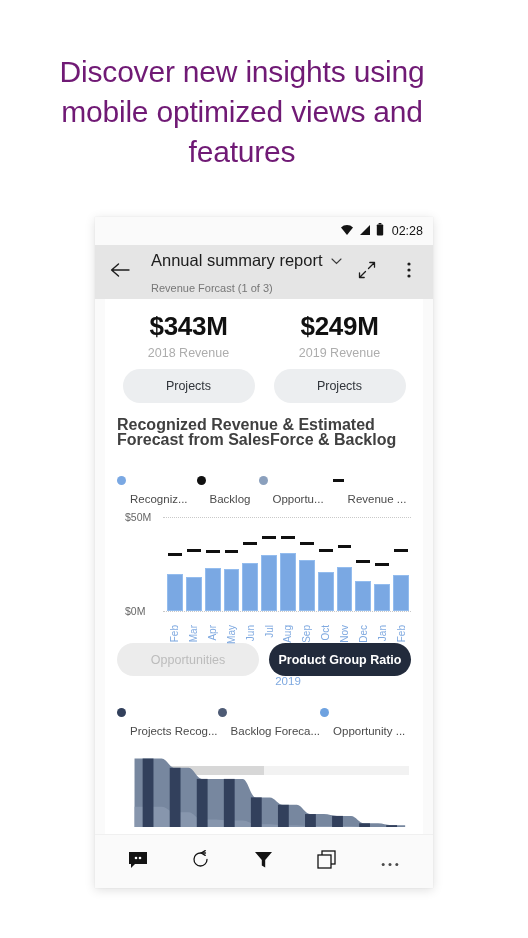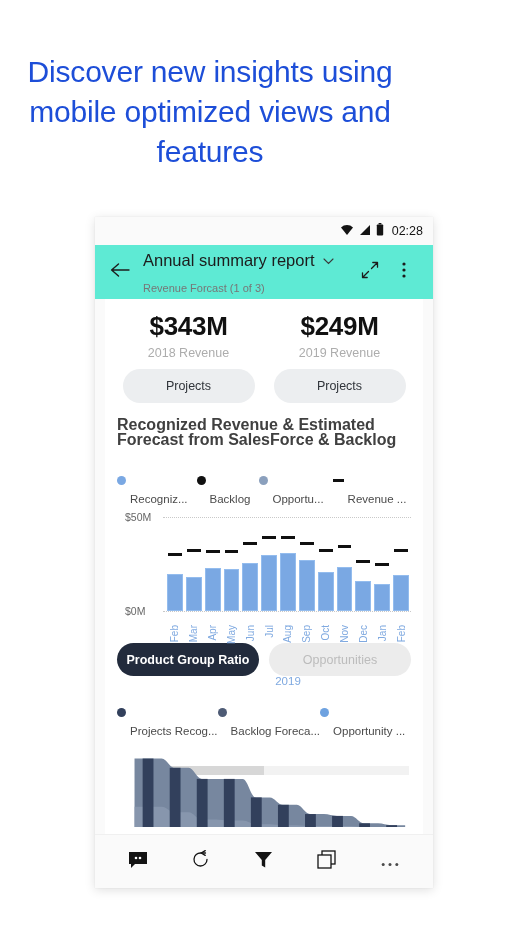--- a/index.html
+++ b/index.html
@@ -16,23 +16,24 @@
   }
 
   
   .headline {
     position: absolute;
     left: 0; top: 52px;
     width: 420px;
     text-align: center;
     font-size: 30px;
     line-height: 40px;
-    color: #1d4ed8;
+    color: #701a75;
     font-weight: 400;
     letter-spacing: -0.2px;
+    padding-left: 32px;
   }
 
   
   .phone {
     position: absolute;
     left: 95px;
     top: 217px;
     width: 338px;
     height: 671px;
     background: #fafafa;
@@ -57,21 +58,22 @@
     font-weight: 400;
   }
   .si { display: block; }
 
   
   .appbar {
     height: 54px;
     display: flex;
     align-items: center;
     padding: 0 12px 0 8px;
-    background: #5eead4;
+    background: #e5e5e5;
+    gap: 8px;
   }
   .iconbtn {
     width: 34px; height: 34px;
     display: flex; align-items: center; justify-content: center;
     flex: none;
   }
   .title-wrap { flex: 1; margin-left: 6px; }
   .title-row { display: flex; align-items: center; gap: 8px; }
   .title-main {
     font-size: 16.5px;
@@ -491,22 +493,22 @@
       <div class="yearrow" id="yearrow">
           <div class="year" style="flex: 2 1 0%;">2019</div>
         </div>
     </div>
 
     <div class="scroller">
       <div class="scroller-thumb"></div>
     </div>
 
     <div class="tabs">
+      <div class="tab inactive">Opportunities</div>
       <div class="tab active">Product Group Ratio</div>
-      <div class="tab inactive">Opportunities</div>
     </div>
 
     <div class="legend" style="margin-top:12px;gap:0">
       <div class="lg-item">
         <span class="lg-dot" style="background:#32405c"></span>
         <span class="lg-txt">Projects Recog...</span>
       </div>
       <div class="lg-item">
         <span class="lg-dot" style="background:#4e5b75"></span>
         <span class="lg-txt">Backlog Foreca...</span>

